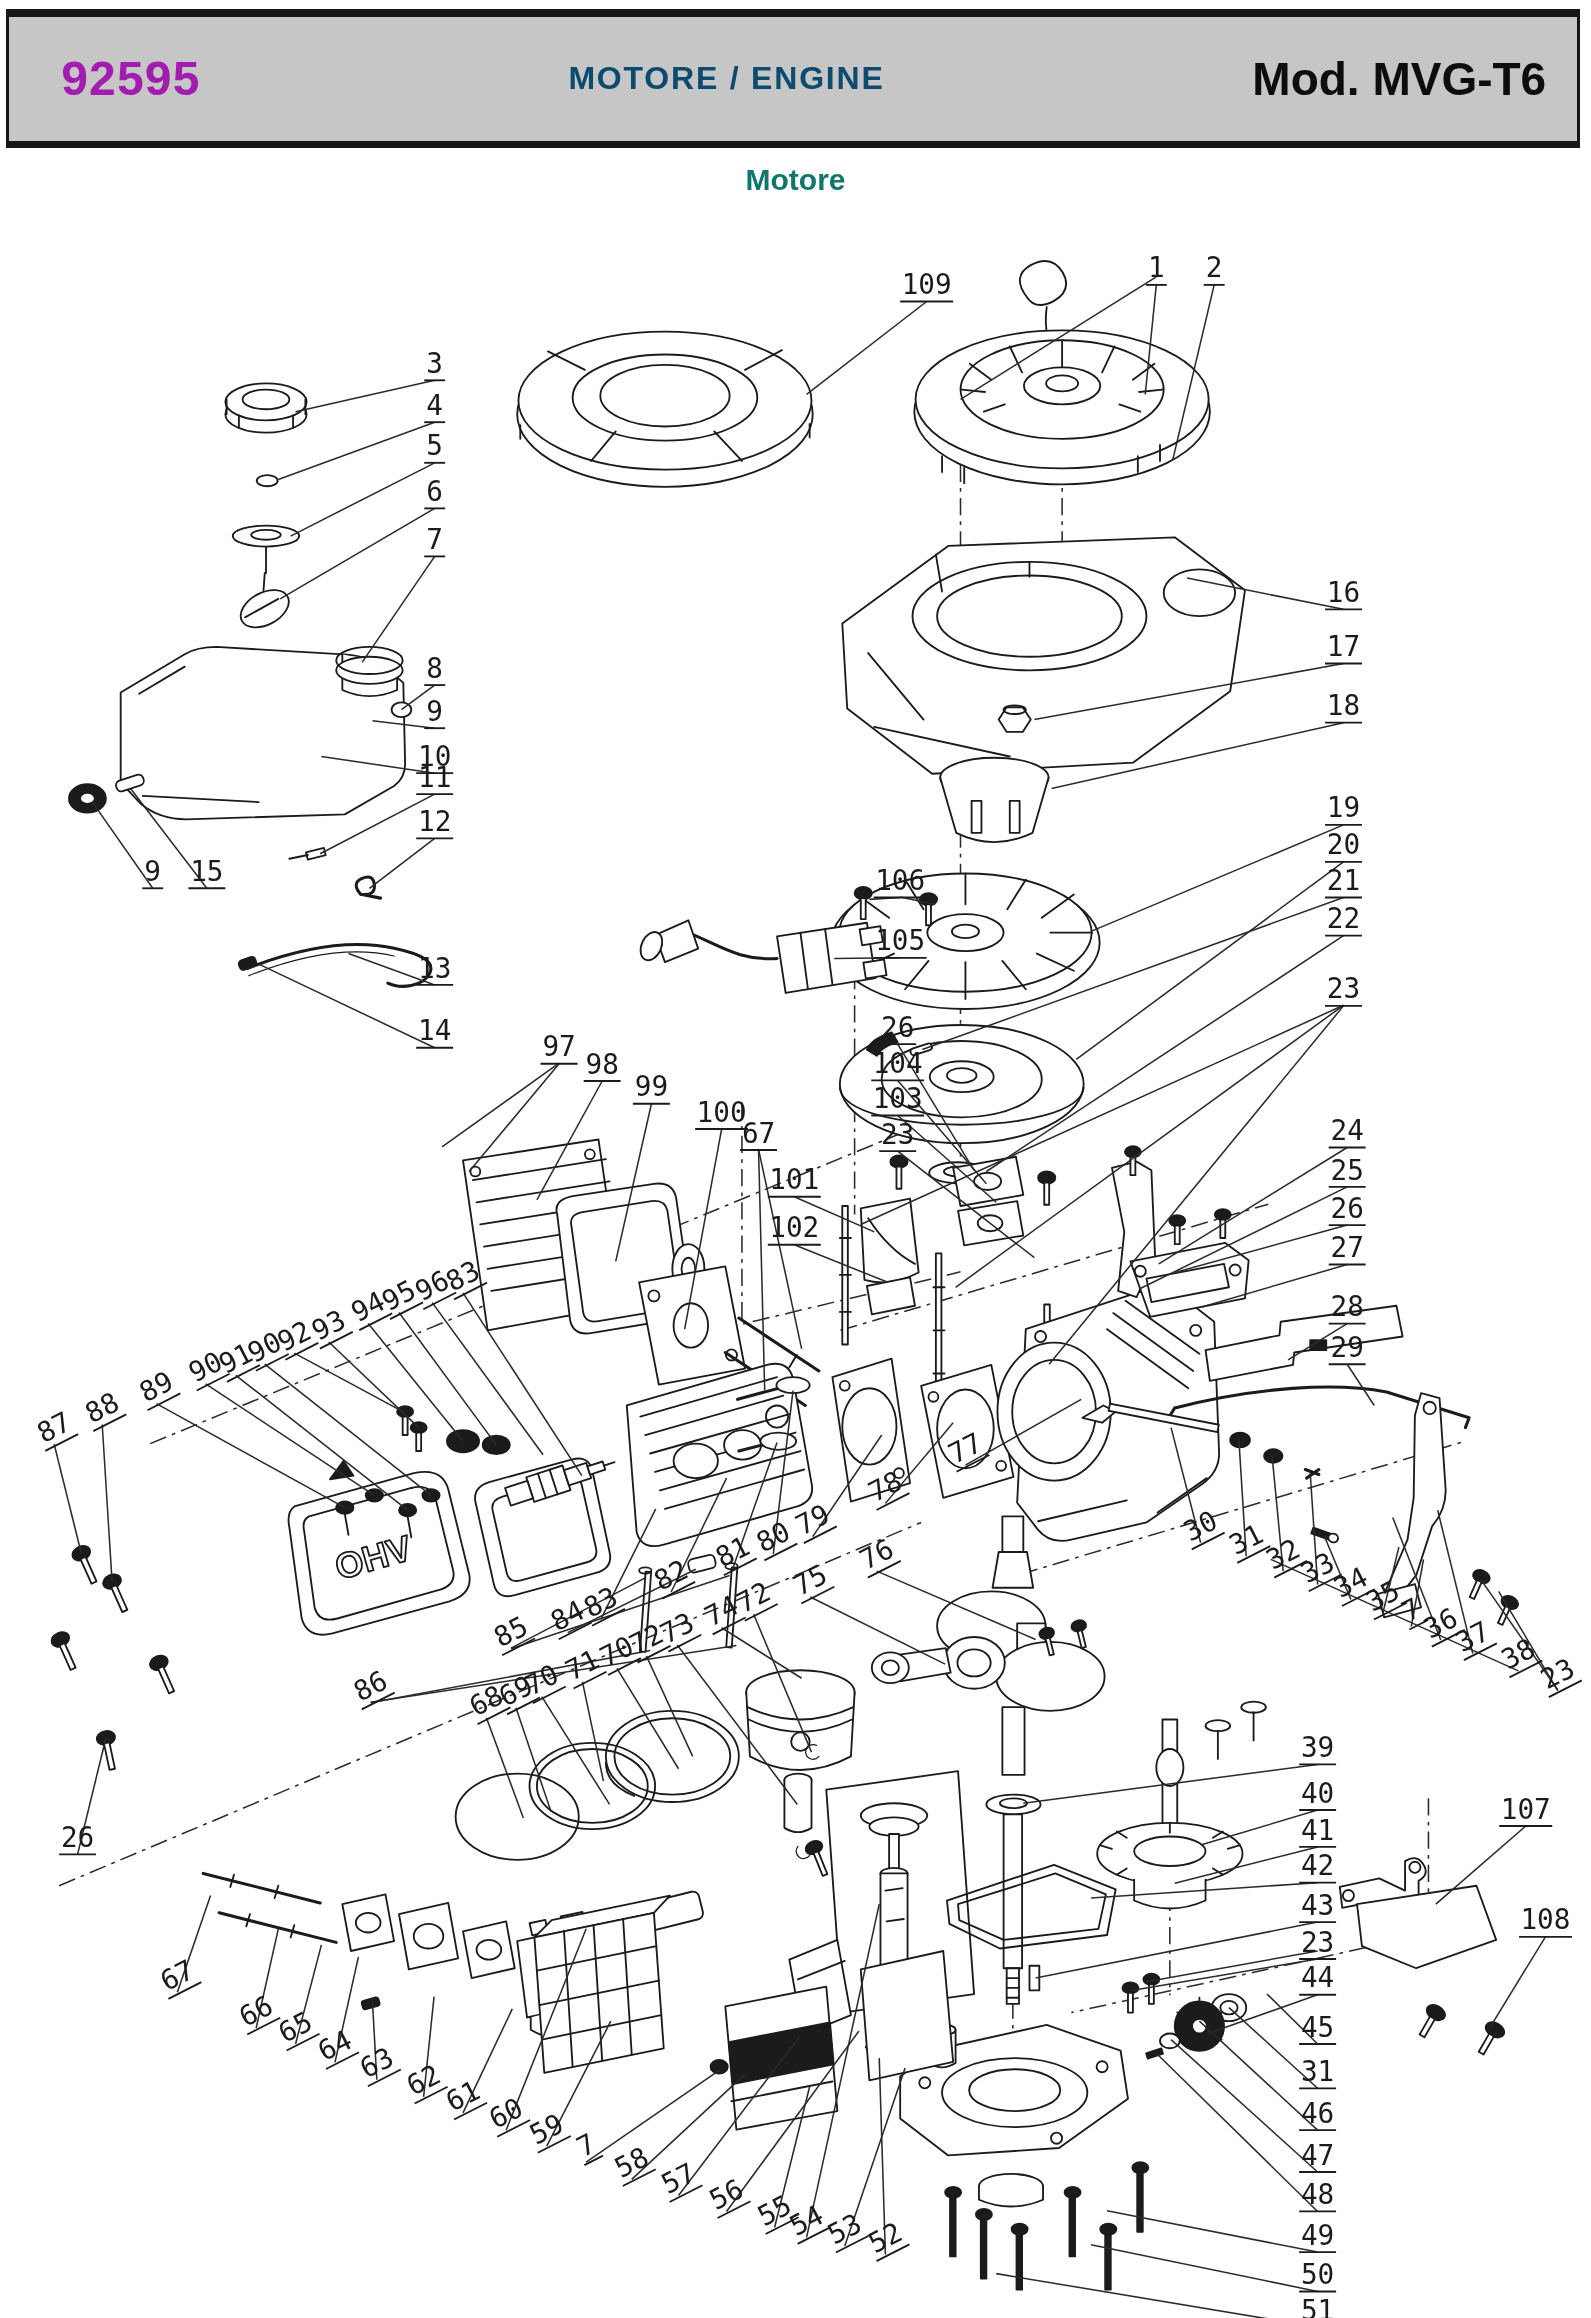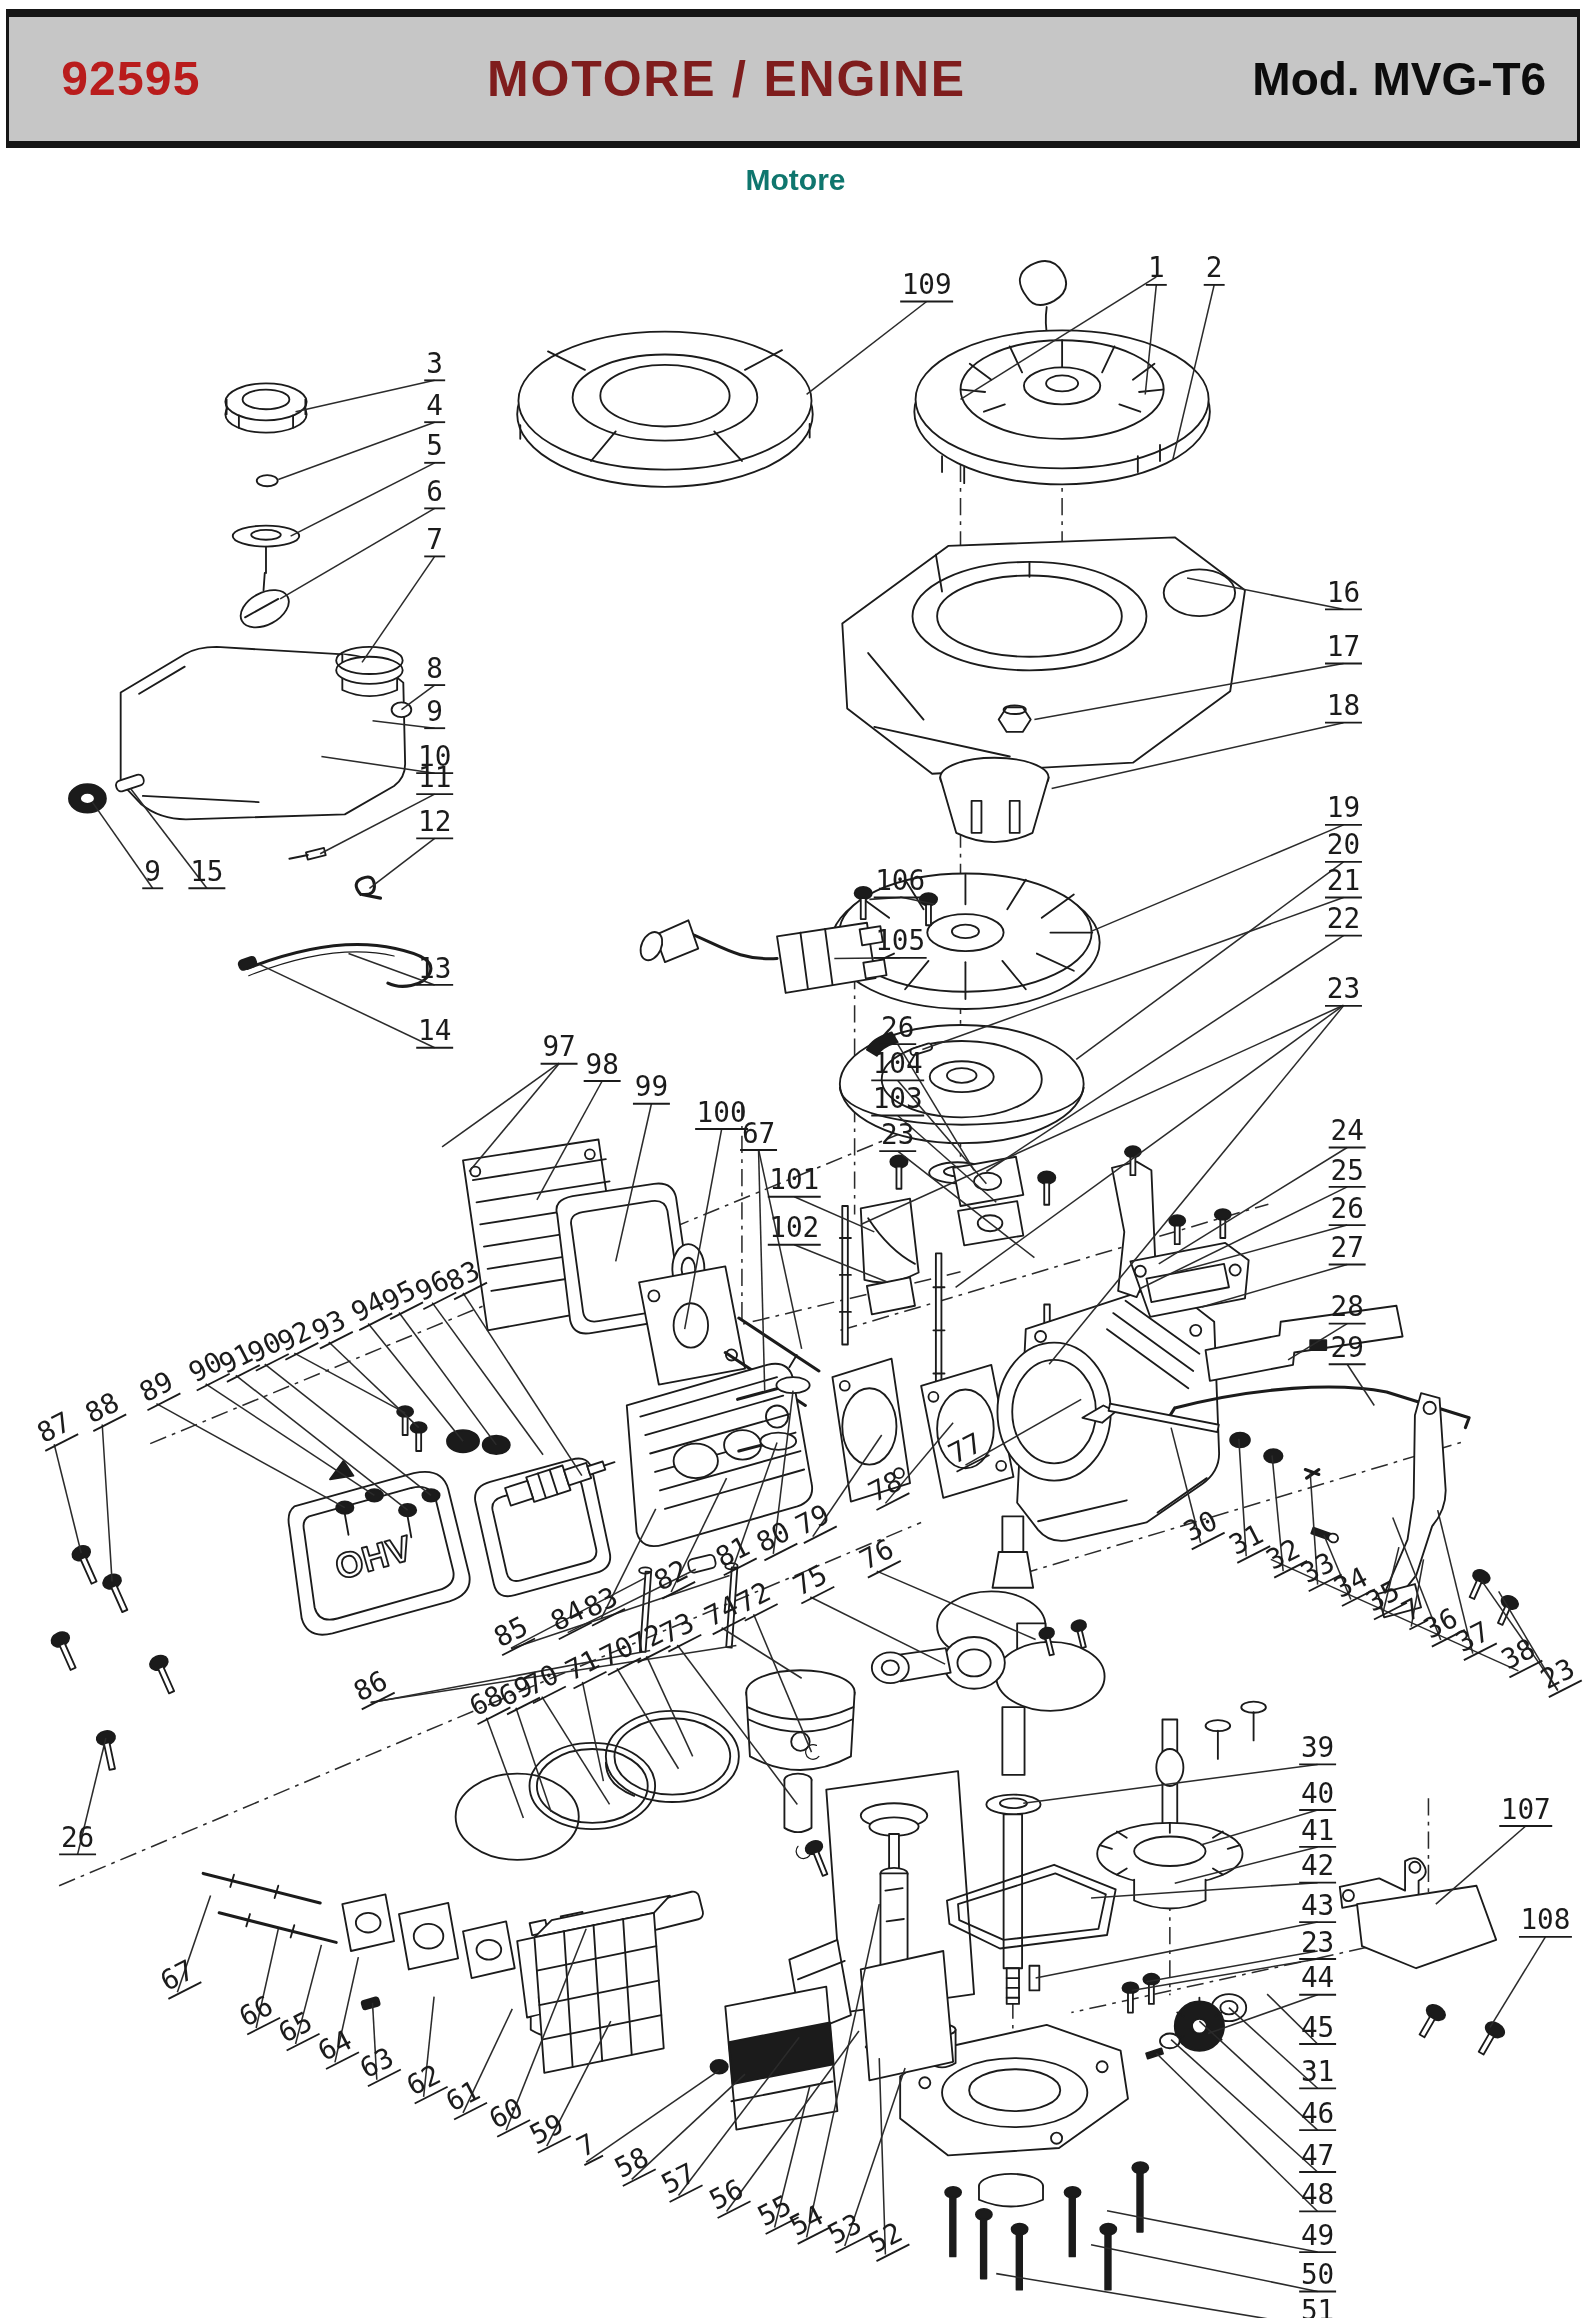--- a/index.html
+++ b/index.html
@@ -1,22 +1,22 @@
 <!DOCTYPE html>
 <html style="font-size:10px"><head>
 <meta charset="utf-8">
 <style>
   html,body{margin:0;padding:0;background:#fff}
   .page{position:relative;width:1591px;height:2319px;background:#ffffff;
         font-family:"Liberation Sans",sans-serif;overflow:hidden}
   .header{position:absolute;left:6.2px;top:8.6px;width:1574px;height:139px;
           background:#c6c6c6;border:3.7px solid #161616;border-top-width:8.6px;
           border-bottom-width:7.4px;box-sizing:border-box;display:flex;align-items:center}
-  .header .pn{font-size:48px;font-weight:bold;color:#b91c1c;margin-left:52px;letter-spacing:1.2px}
-  .header .title{font-size:50px;font-weight:bold;color:#7f1d1d;flex:1;text-align:center;letter-spacing:1.8px}
+  .header .pn{font-size:48px;font-weight:bold;color:#a21caf;margin-left:52px;letter-spacing:1.2px}
+  .header .title{font-size:32px;font-weight:bold;color:#0c4a6e;flex:1;text-align:center;letter-spacing:1.8px}
   .header .model{font-size:46px;font-weight:bold;color:#0d0d0d;margin-right:31px}
   .subtitle{position:absolute;top:163px;left:0;width:100%;text-align:center;
             font-size:30px;font-weight:bold;color:#0f766e}
   svg.diagram{position:absolute;left:0;top:0}
   #g-parts *{stroke:#1b1b1b;stroke-width:3;fill:none;stroke-linejoin:round;stroke-linecap:round}
   #g-parts .w{fill:#ffffff}
   #g-parts .b{fill:#1b1b1b}
   #g-parts .t5{stroke-width:5}
   #g-parts .t2{stroke-width:2}
   .dash{stroke-dasharray:28 10 6 10}

